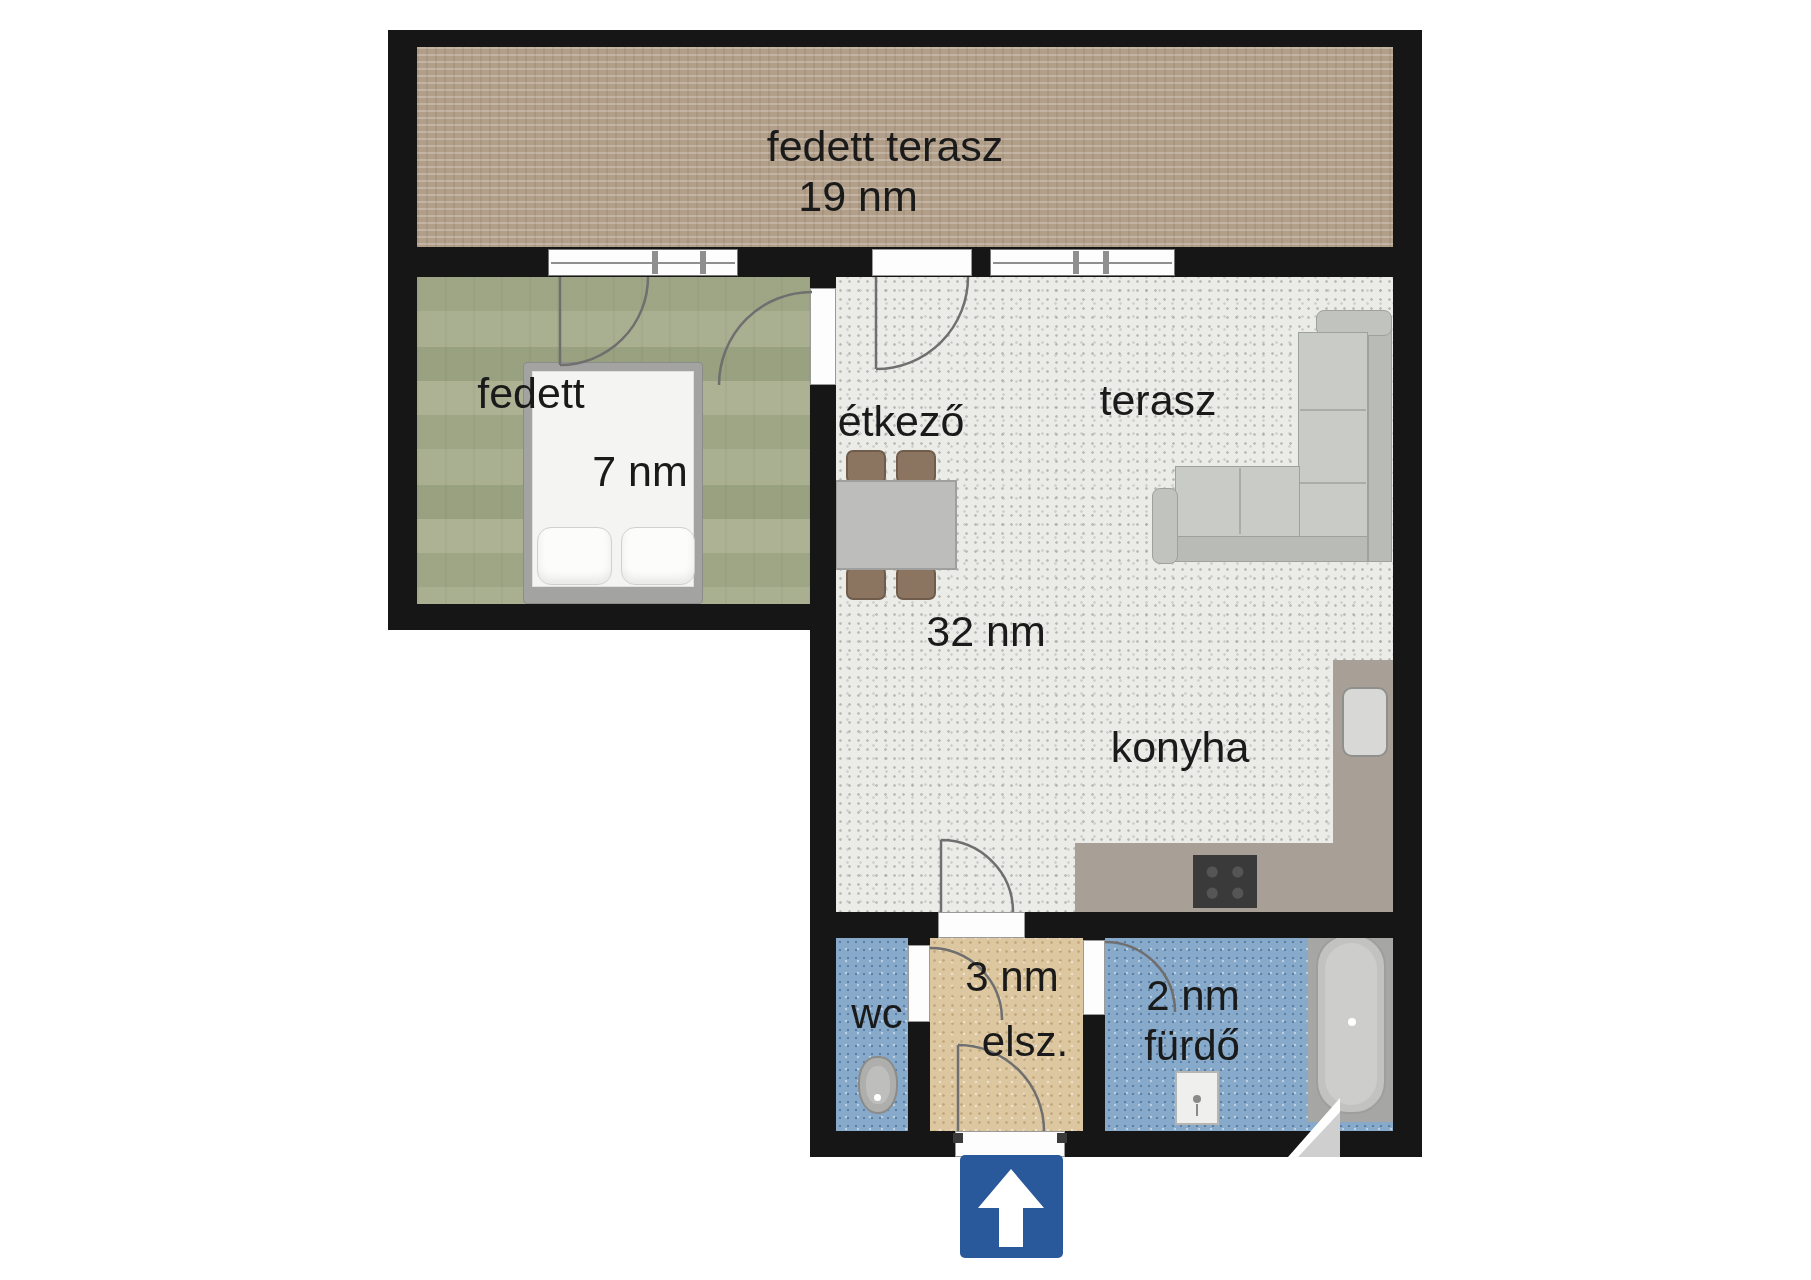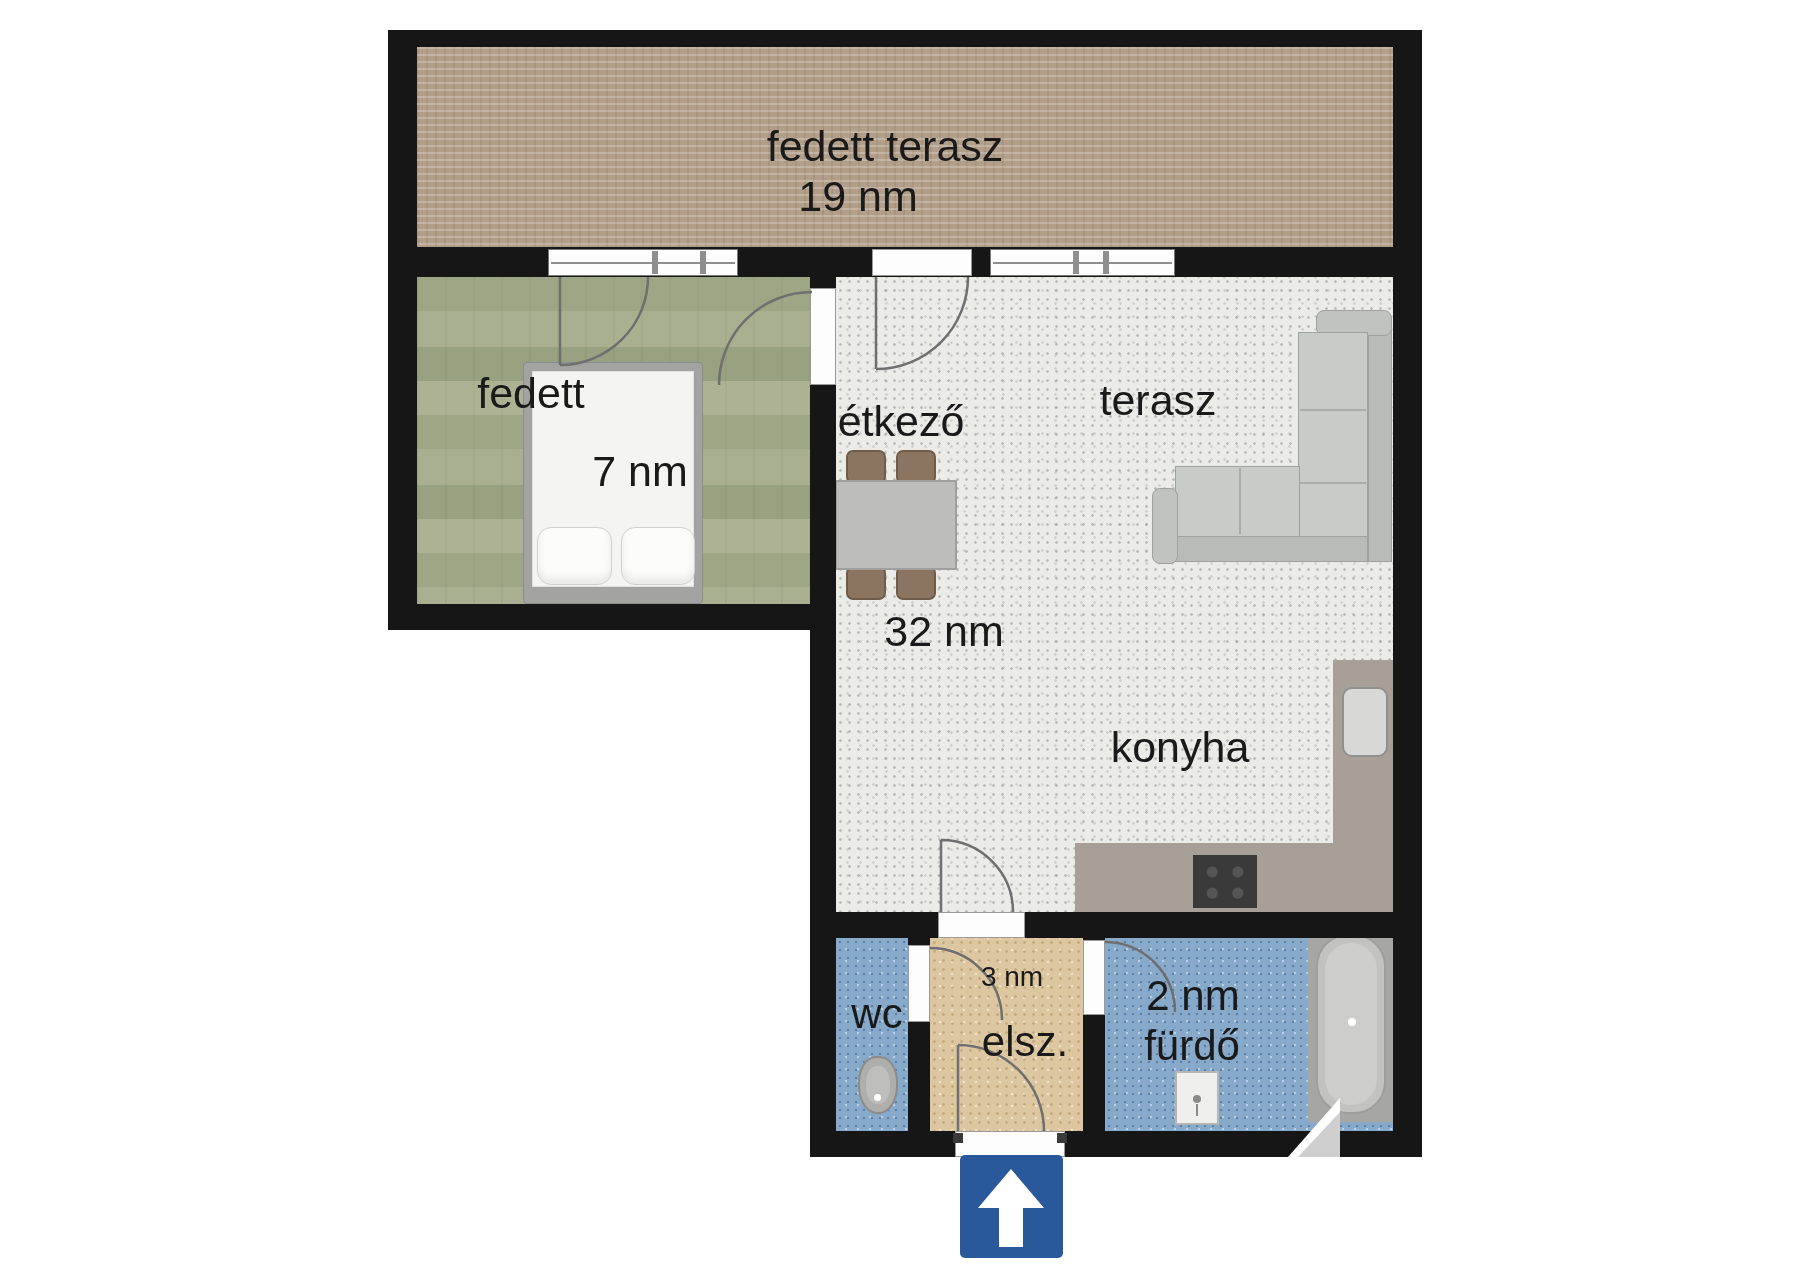--- a/index.html
+++ b/index.html
@@ -135,24 +135,24 @@
     <polygon points="1288,1157 1340,1157 1340,1098" fill="#ffffff"></polygon>
     <polygon points="1298,1157 1340,1157 1340,1112" fill="#cfcfcf"></polygon>
   </svg>
 
   <div class="label" style="left:885px;top:130px;margin-top:16px;">fedett terasz</div>
   <div class="label" style="left:858px;top:196px;">19 nm</div>
   <div class="label" style="left:531px;top:393px;">fedett</div>
   <div class="label" style="left:640px;top:471px;">7 nm</div>
   <div class="label" style="left:901px;top:421px;">étkező</div>
   <div class="label" style="left:1158px;top:400px;">terasz</div>
-  <div class="label" style="left:944px;top:631px;">32 nm</div>
+  <div class="label" style="left:986px;top:631px;">32 nm</div>
   <div class="label" style="left:1180px;top:747px;">konyha</div>
   <div class="label" style="left:877px;top:1014px;font-size:42px;">wc</div>
-  <div class="label" style="left:1012px;top:977px;font-size:28px;">3 nm</div>
+  <div class="label" style="left:1012px;top:977px;font-size:42px;">3 nm</div>
   <div class="label" style="left:1025px;top:1042px;font-size:42px;">elsz.</div>
   <div class="label" style="left:1193px;top:996px;font-size:42px;">2 nm</div>
   <div class="label" style="left:1192px;top:1046px;font-size:42px;">fürdő</div>
 
   <div class="abs" style="left:960px;top:1155px;width:103px;height:103px;z-index:6;">
     <svg width="103" height="103" viewBox="0 0 103 103">
       <rect x="0" y="0" width="103" height="103" rx="5" fill="#29599b"></rect>
       <polygon points="51,14 84,53 63,53 63,92 39,92 39,53 18,53" fill="#ffffff"></polygon>
     </svg>
   </div>

